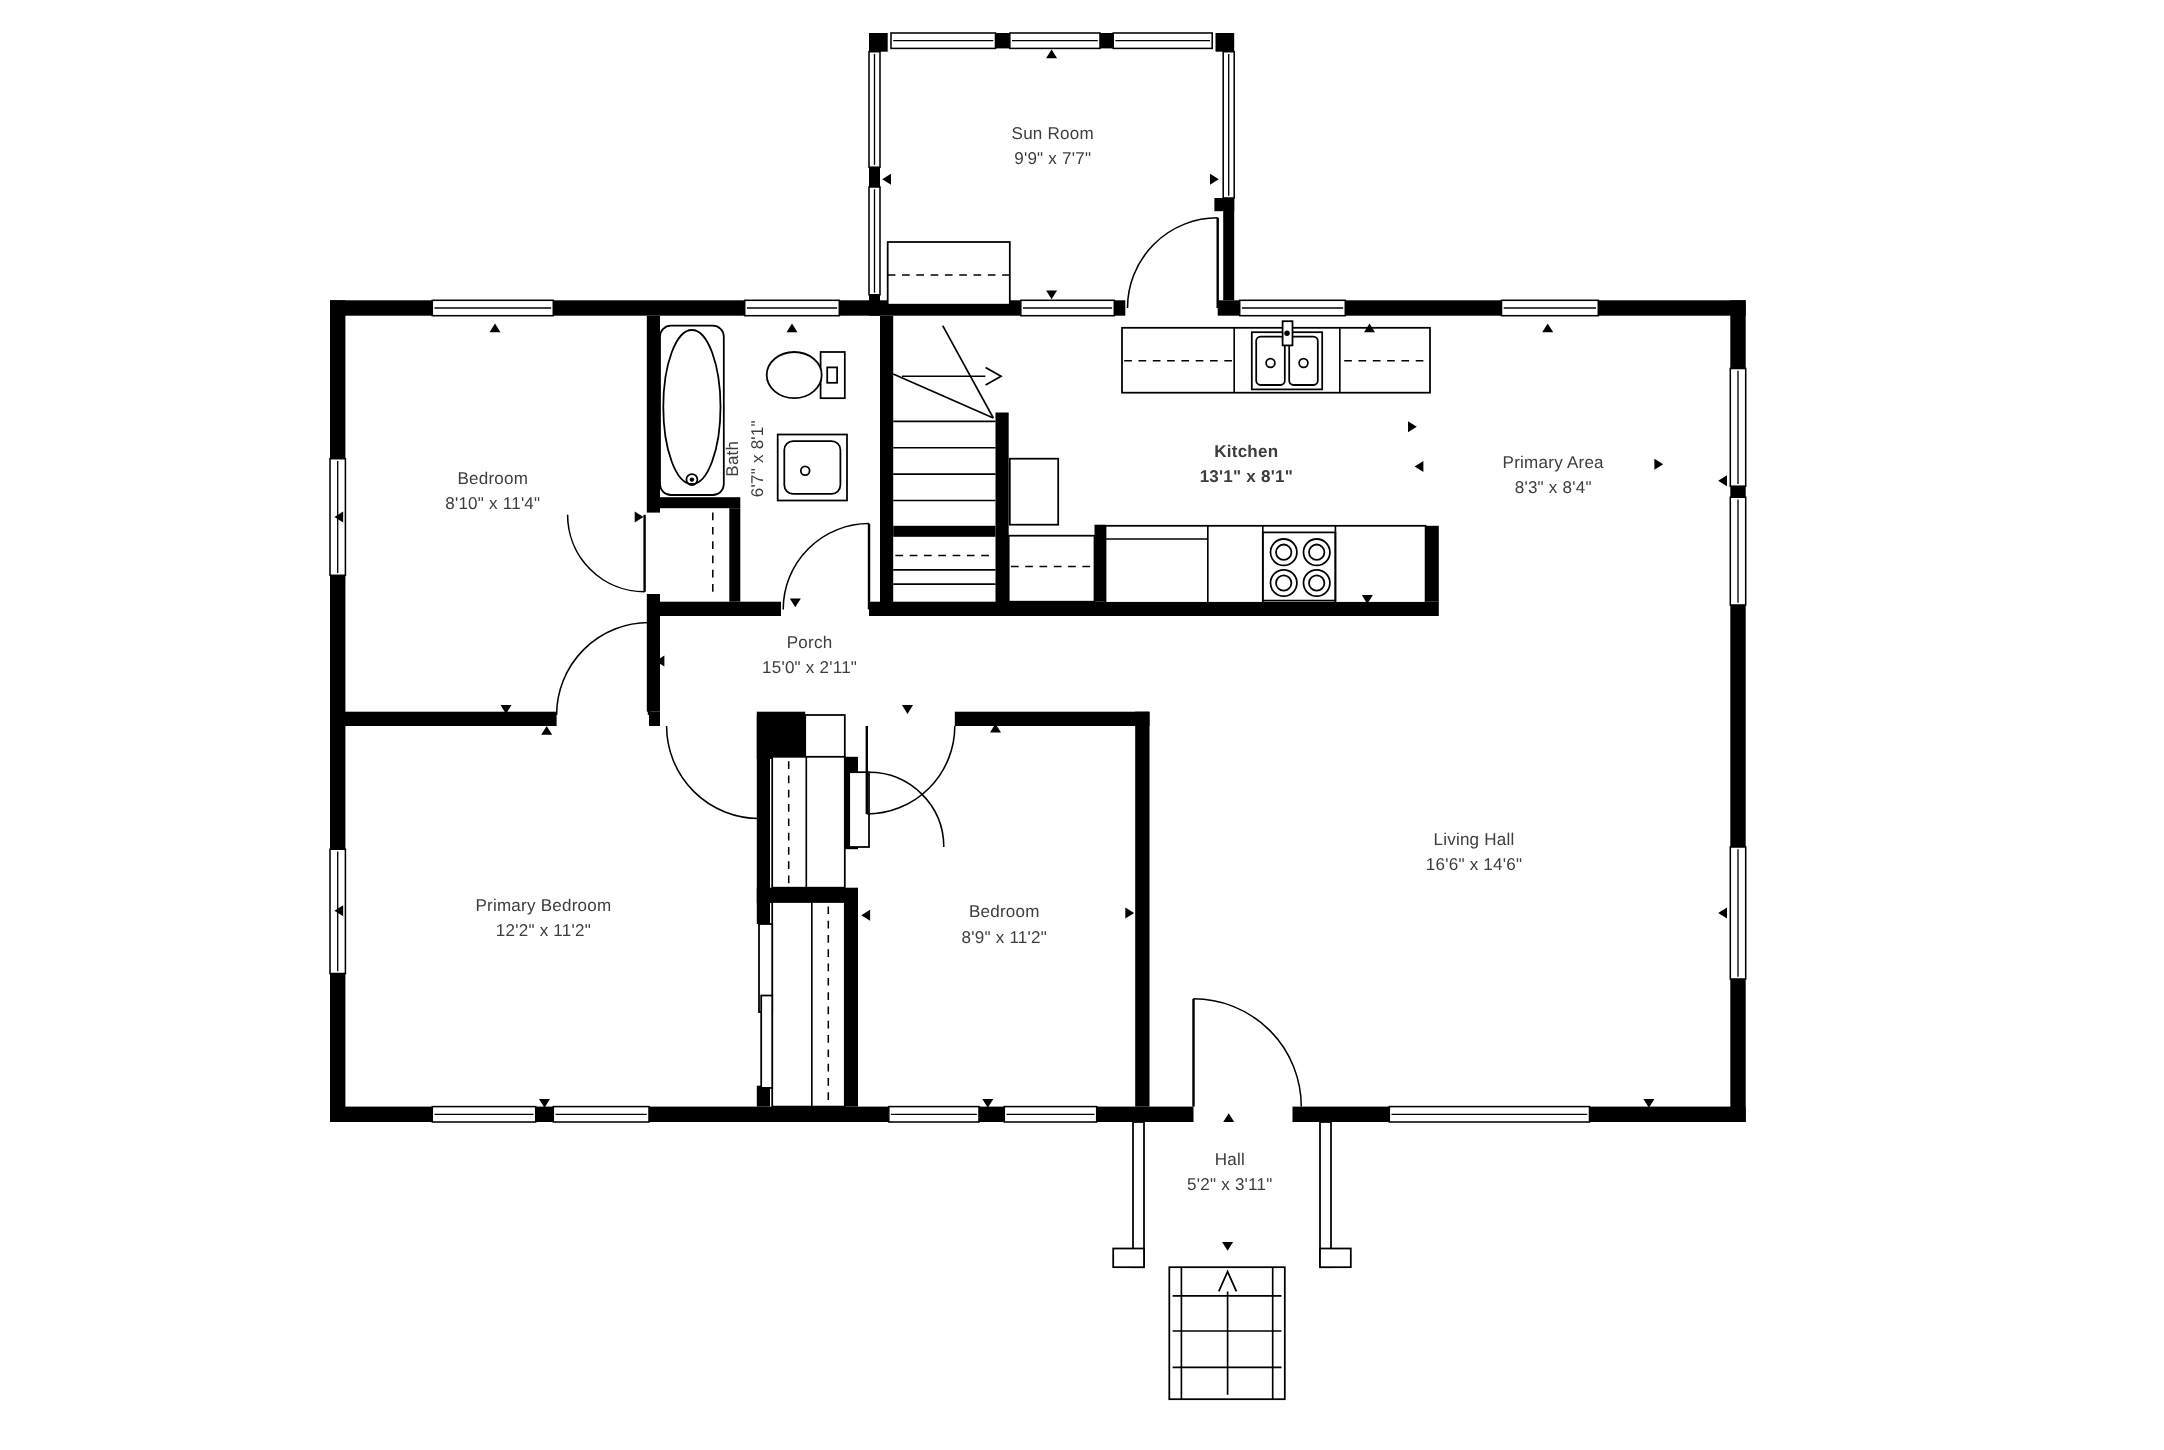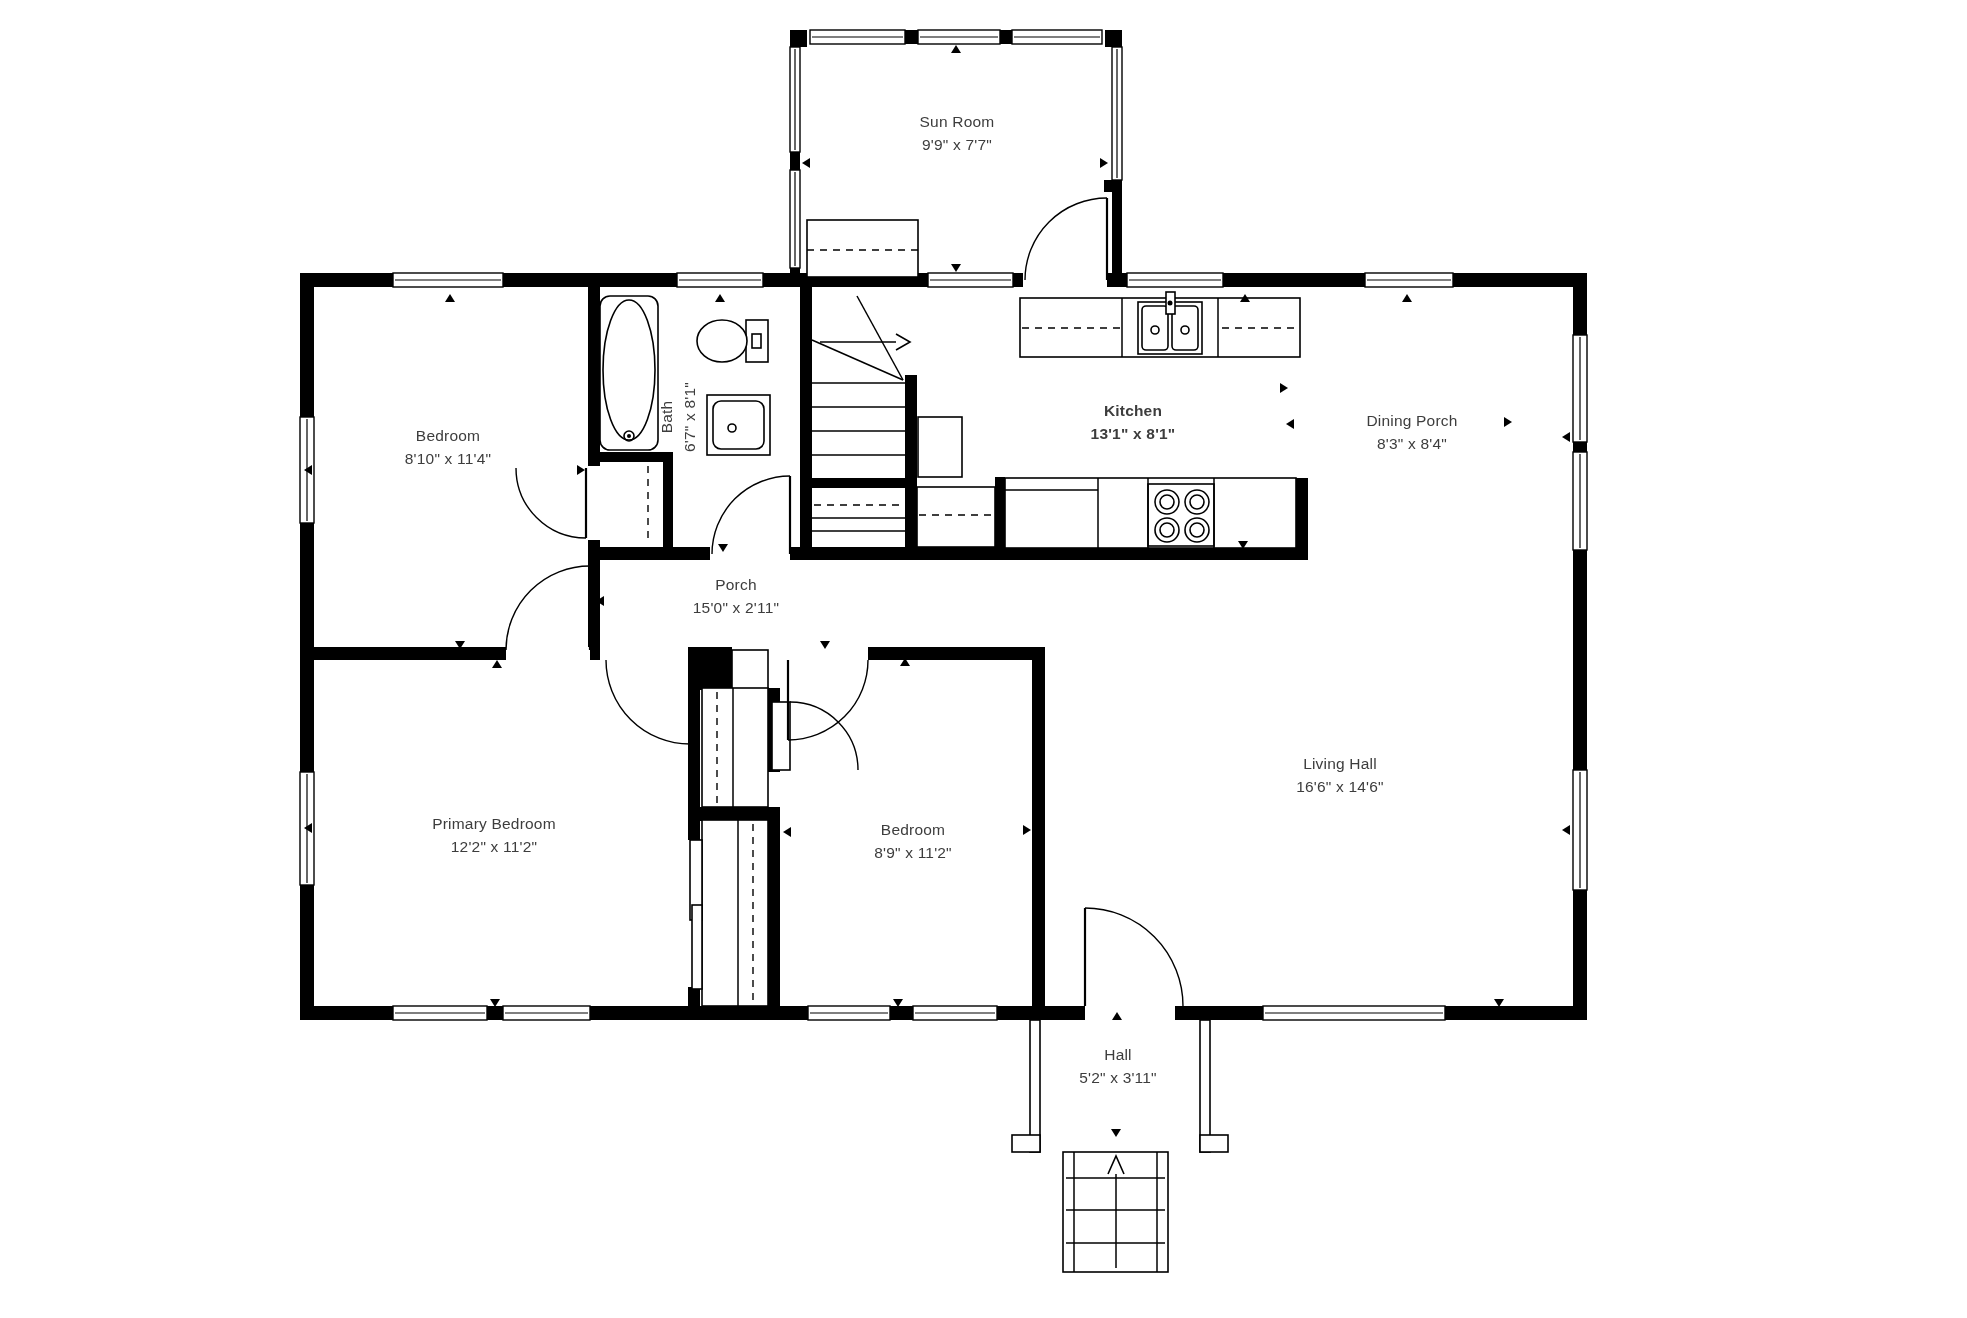--- a/index.html
+++ b/index.html
@@ -249,21 +249,21 @@
       </div>
       <div class="room-label rot" style="left: 678px; top: 417px;">
         <span class="room-name">Bath</span>
         <span class="room-dims">6'7" x 8'1"</span>
       </div>
       <div class="room-label" style="left: 1133px; top: 422px; font-weight: bold;">
         <span class="room-name">Kitchen</span>
         <span class="room-dims">13'1" x 8'1"</span>
       </div>
       <div class="room-label" style="left: 1412px; top: 432px;">
-        <span class="room-name">Dining Porch</span>
+        <span class="room-name">Primary Area</span>
         <span class="room-dims">8'3" x 8'4"</span>
       </div>
       <div class="room-label" style="left: 736px; top: 596px;">
         <span class="room-name">Porch</span>
         <span class="room-dims">15'0" x 2'11"</span>
       </div>
       <div class="room-label" style="left: 478px; top: 835px; margin-left: 16px;">
         <span class="room-name">Primary Bedroom</span>
         <span class="room-dims">12'2" x 11'2"</span>
       </div>

